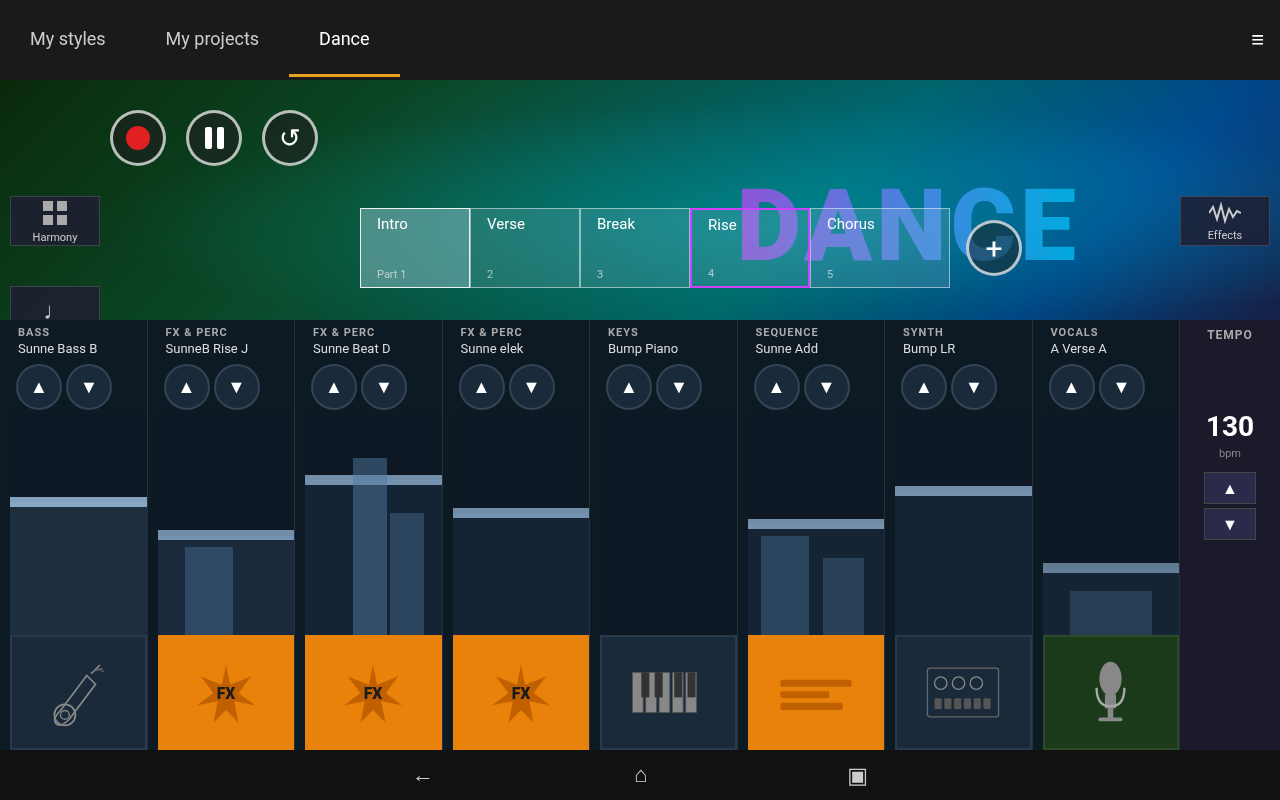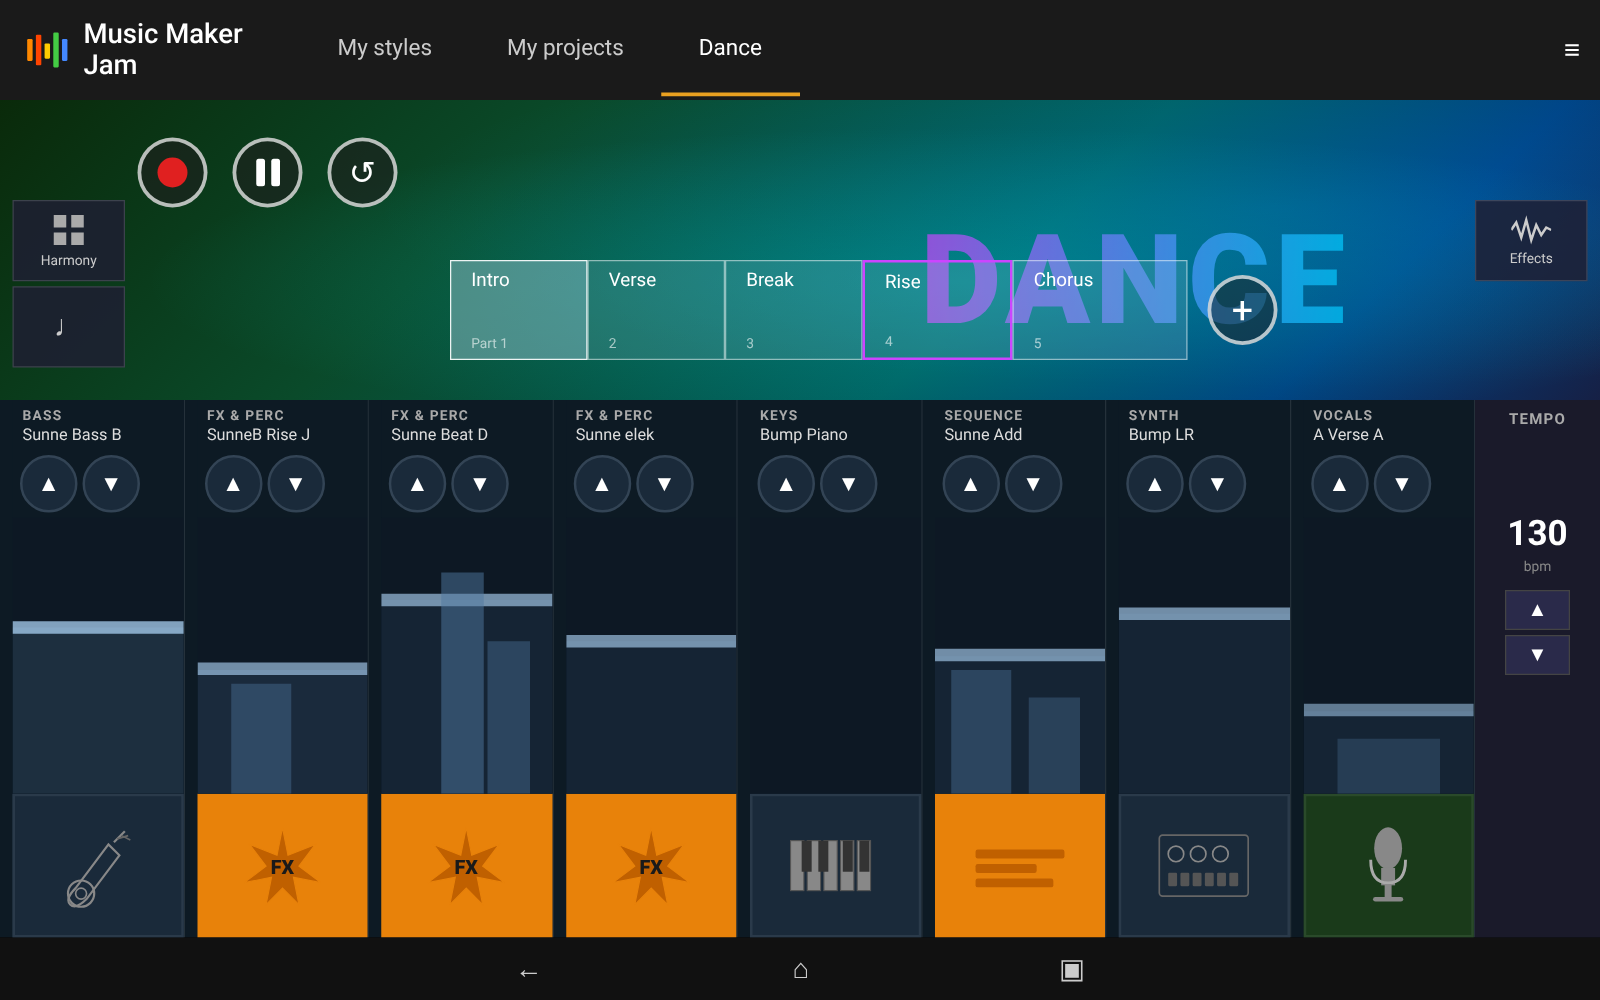--- a/index.html
+++ b/index.html
@@ -115,25 +115,25 @@
       margin: 0 18px;
     }
     .dot.active { background: #fff; width: 14px; height: 14px; }
 
     
     .side-left {
       position: absolute; left: 10px; top: 100px;
       display: flex; flex-direction: column; gap: 4px;
     }
     .side-btn {
-      width: 90px; height: 65px;
+      width: 90px; height: 50px;
       background: rgba(30,30,50,0.85);
       border: 1px solid rgba(255,255,255,0.15);
       display: flex; flex-direction: column; align-items: center; justify-content: center;
-      cursor: pointer; color: #ccc; font-size: 12px; gap: 4px;
+      cursor: pointer; color: #ccc; font-size: 12px; gap: 4px; margin-top: 36px;
     }
     .side-btn svg { fill: #ccc; }
     .side-right {
       position: absolute; right: 10px; top: 100px;
       display: flex; flex-direction: column; gap: 4px;
     }
 
     
     .mixer {
       width: 100%; height: 430px;
@@ -218,30 +218,20 @@
 </head>
 <body>
 
 <div class="status-bar-right">
   <span>▾▾</span>
   <span>🔋</span>
   <span>5:07</span>
 </div>
 
 <div class="top-bar">
-  <div class="app-logo">
-    <svg class="logo-icon" viewBox="0 0 40 40">
-      <rect x="2" y="10" width="5" height="20" fill="#ff8800" rx="1"></rect>
-      <rect x="10" y="6" width="5" height="28" fill="#ff4400" rx="1"></rect>
-      <rect x="18" y="14" width="5" height="14" fill="#ffcc00" rx="1"></rect>
-      <rect x="26" y="4" width="5" height="32" fill="#44cc44" rx="1"></rect>
-      <rect x="34" y="10" width="5" height="20" fill="#4488ff" rx="1"></rect>
-    </svg>
-    <span class="app-title">Music Maker Jam</span>
-  </div>
   <div class="nav-tabs">
     <div class="nav-tab">My styles</div>
     <div class="nav-tab">My projects</div>
     <div class="nav-tab active">Dance</div>
   </div>
   <div class="top-right">
     <span class="menu-icon">≡</span>
   </div>
 </div>
 

